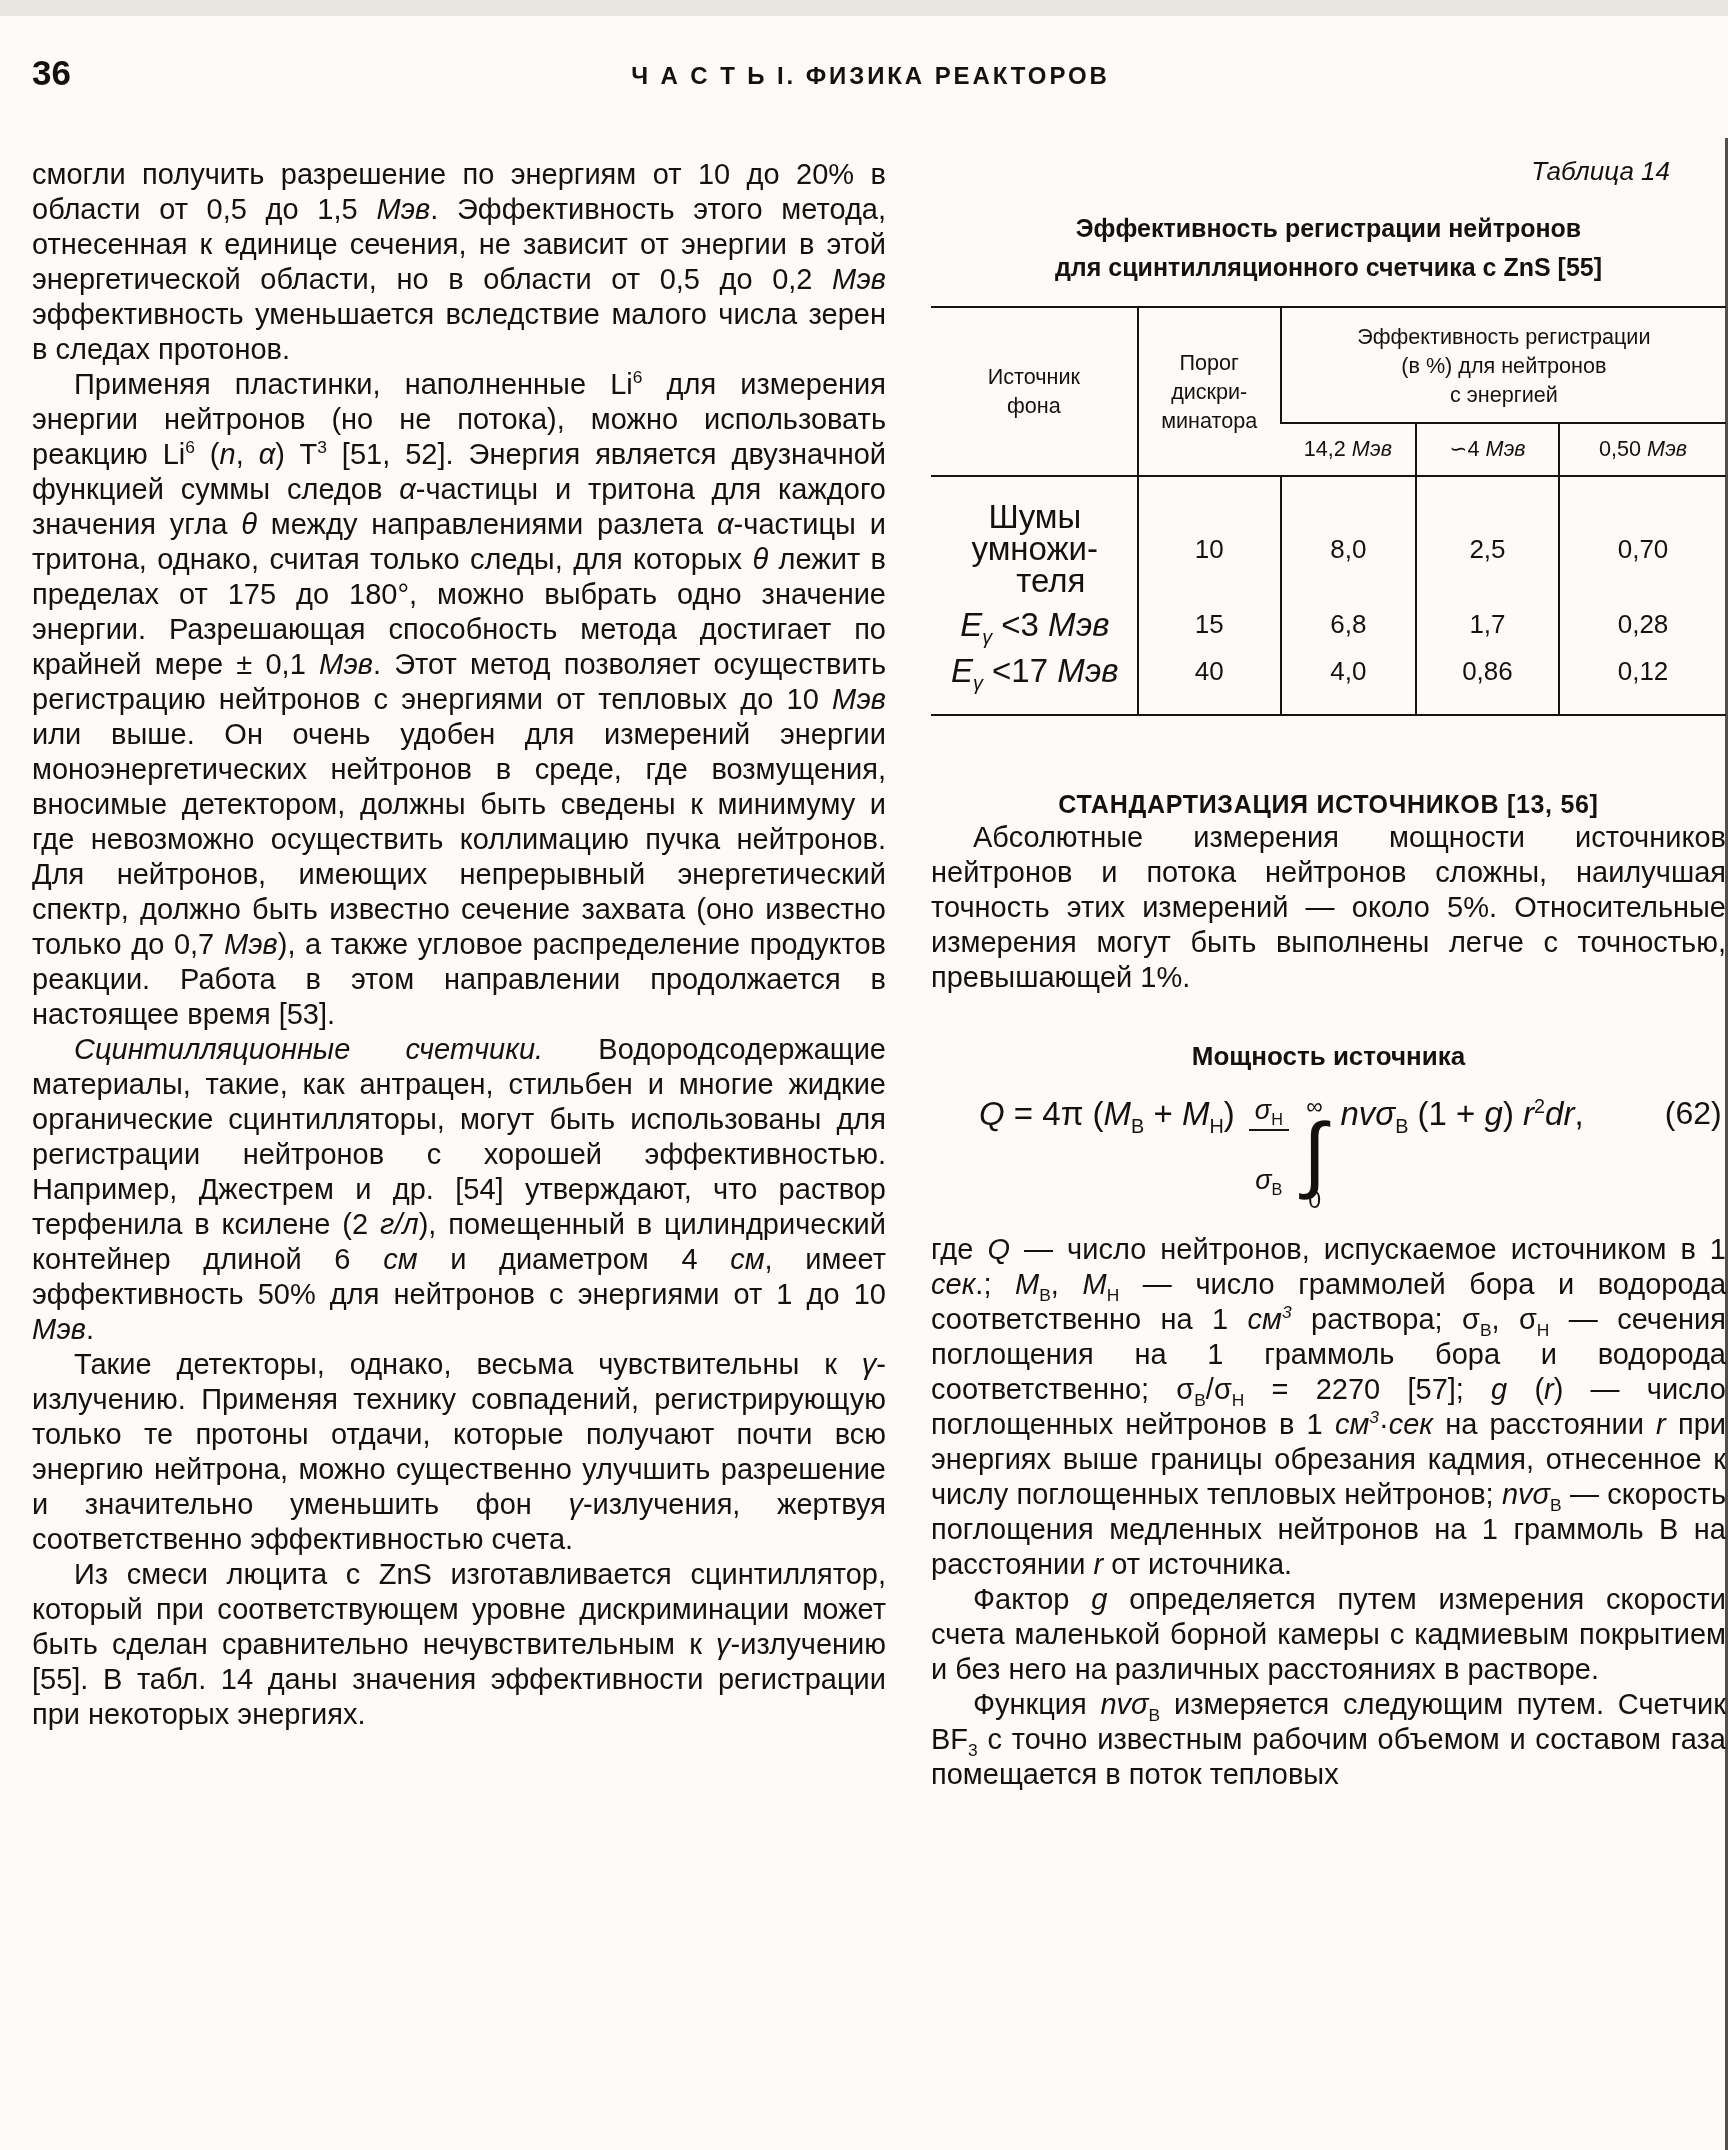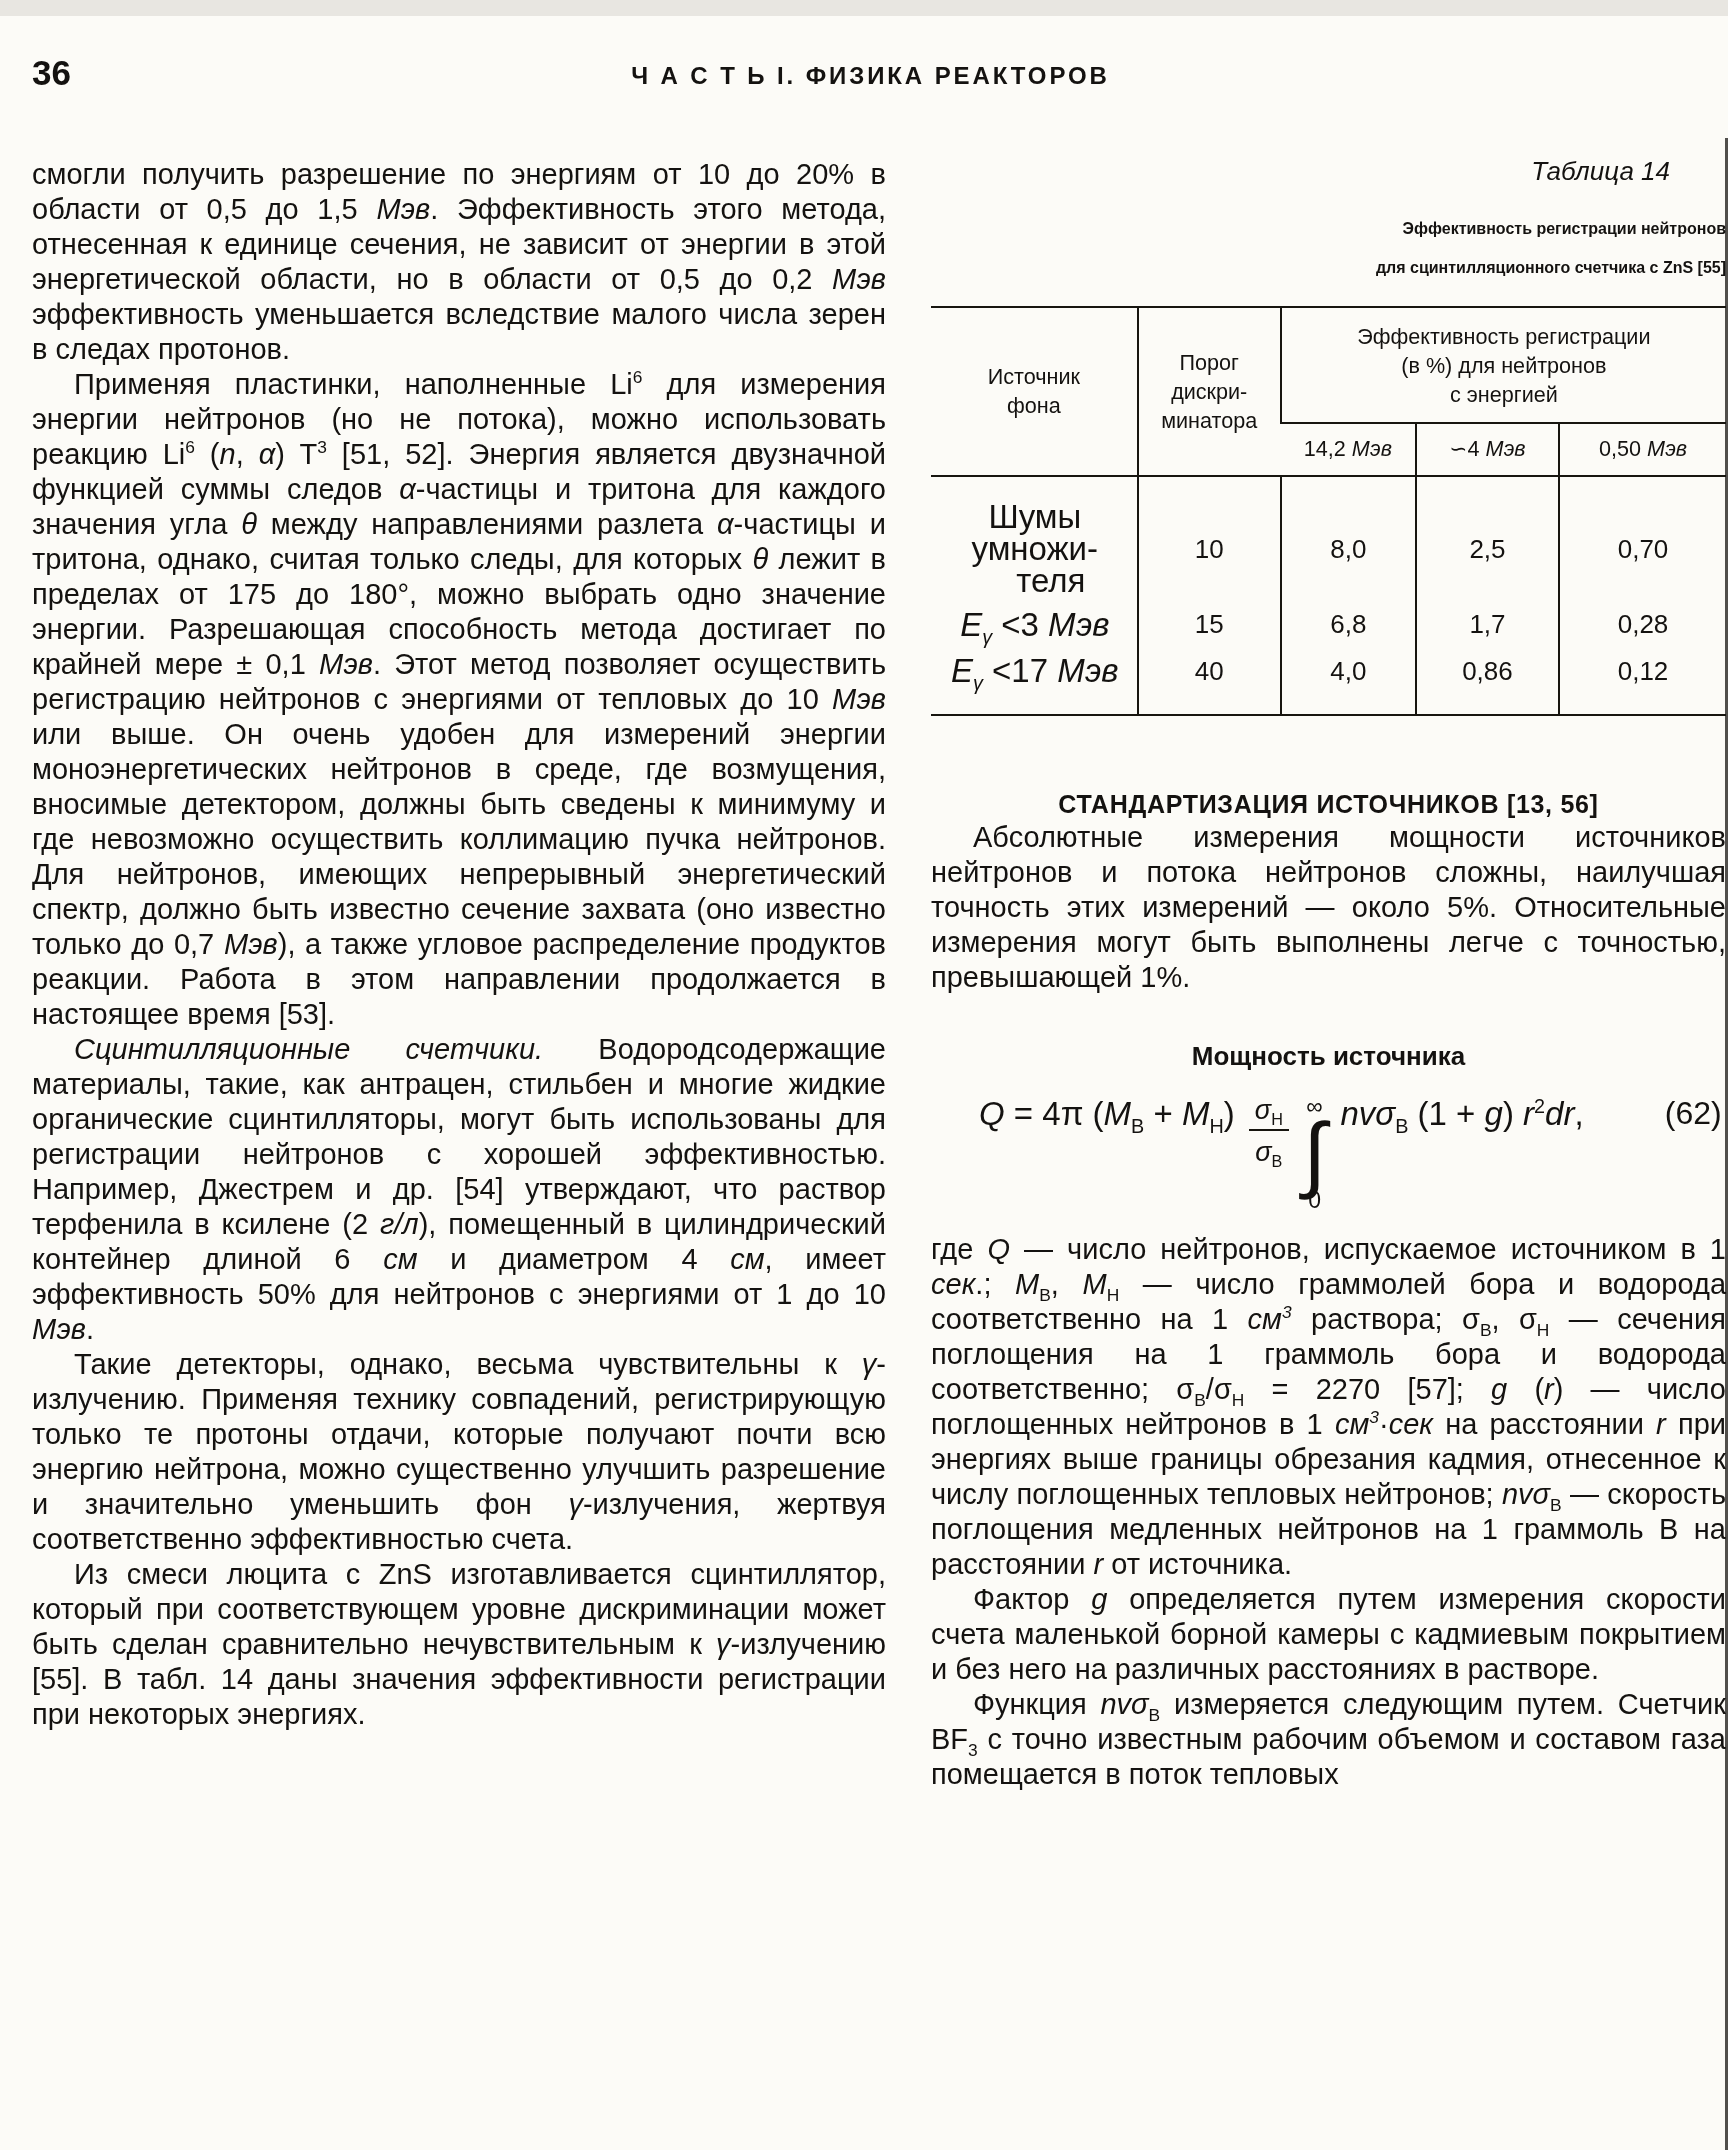--- a/index.html
+++ b/index.html
@@ -26,21 +26,21 @@
   p.indent{text-indent:42px;}
 
   .s-i{font-style:italic;}
   .s-b{font-weight:bold;}
   .s-sup{vertical-align:super;font-size:60%;line-height:0;}
   .s-sub{vertical-align:sub;font-size:60%;line-height:0;}
   .s-isup{vertical-align:super;font-size:60%;line-height:0;font-style:italic;}
   .s-isub{vertical-align:sub;font-size:60%;line-height:0;font-style:italic;}
 
   .tbl-caption{margin:4.3px 0 0;text-align:right;font-style:italic;font-size:26px;line-height:32px;padding-right:56px;}
-  .tbl-title{margin:21.6px 0 0;text-align:right;font-weight:bold;font-size:16px;line-height:39px;}
+  .tbl-title{margin:21.6px 0 0;text-align:center;font-weight:bold;font-size:25px;line-height:39px;}
 
   table.eff{
     width:100%;border-collapse:collapse;margin-top:19px;
     border-top:2.9px solid #17150f;border-bottom:2.9px solid #17150f;
     font-size:21.6px;
   }
   table.eff th{font-weight:normal;text-align:center;vertical-align:middle;}
   .vl{border-left:2.2px solid #17150f;}
   .h-c1,.h-c2{border-bottom:2.2px solid #17150f;}
   .h-grp{border-bottom:2.2px solid #17150f;padding:14.4px 7.2px 13px;line-height:29px;}
@@ -55,21 +55,21 @@
 
   .sec-head{margin:72px 0 0;text-align:center;font-weight:bold;font-size:25px;line-height:32px;letter-spacing:0.7px;}
   .sub-head{margin:45px 0 0;text-align:center;font-weight:bold;font-size:26px;line-height:33px;}
   .mt28{margin-top:20px;} .mt30{margin-top:21.6px;} .mt22{margin-top:16px;}
 
   .formula{
     margin-top:21.6px;height:137px;
     display:flex;align-items:flex-start;gap:14.4px;
     font-size:33px;padding-left:48px;
   }
-  .frac{display:inline-flex;flex-direction:column;align-items:center;font-size:27px;line-height:1.15;}
+  .frac{display:inline-flex;flex-direction:column;align-items:center;font-size:27px;line-height:1.15;gap:28px;}
   .frac .top{border-bottom:2.2px solid #17150f;padding:0 5.8px 2.9px;}
   .frac .bot{padding-top:6px;}
   .intgrp{display:inline-flex;flex-direction:column;align-items:center;line-height:1;}
   .intgrp .lim{font-size:23px;line-height:1;}
   .intgrp .int{font-size:84px;line-height:.85;}
   .f-num{margin-left:auto;font-size:32px;padding-right:4.3px;}
 </style>
 </head>
 <body>
 

